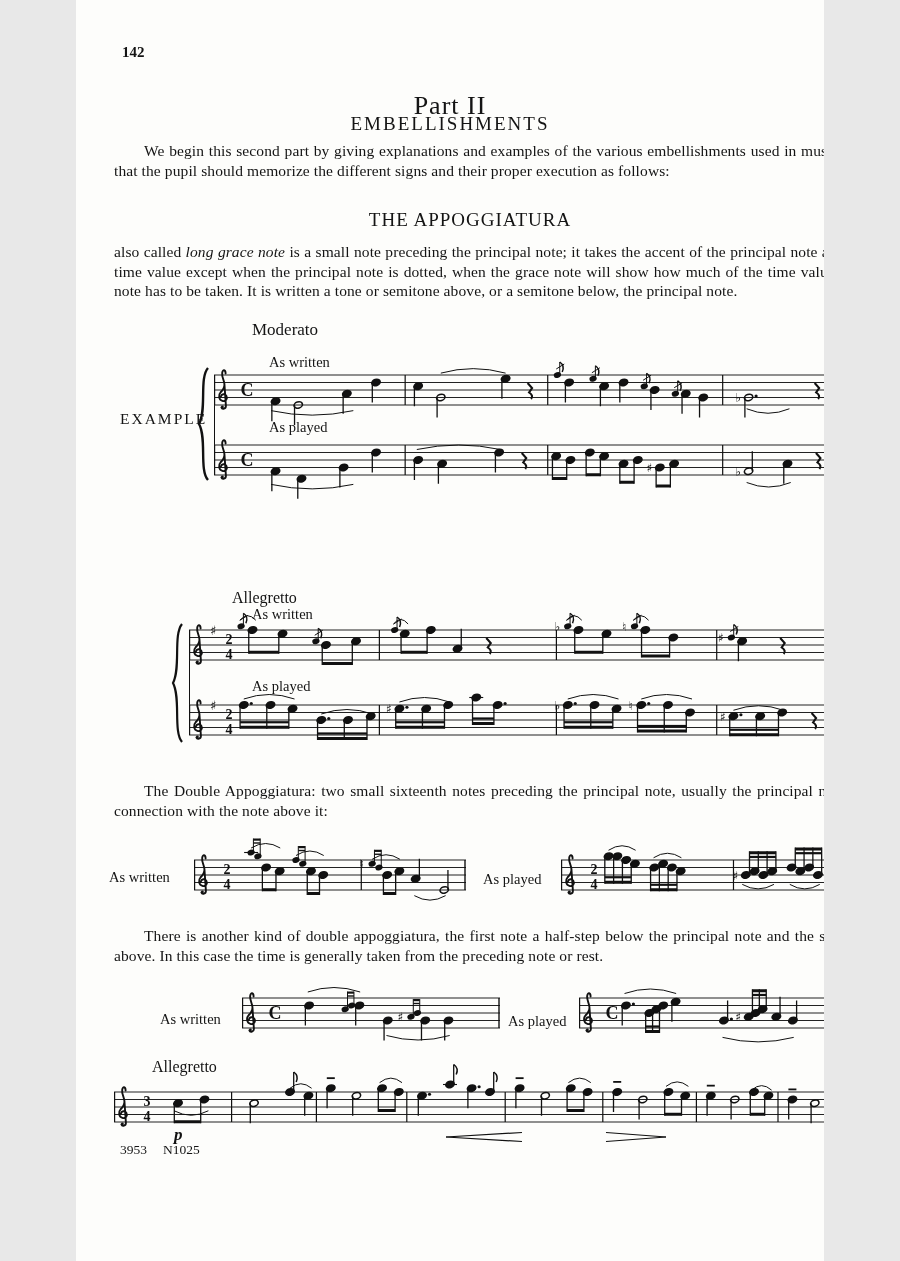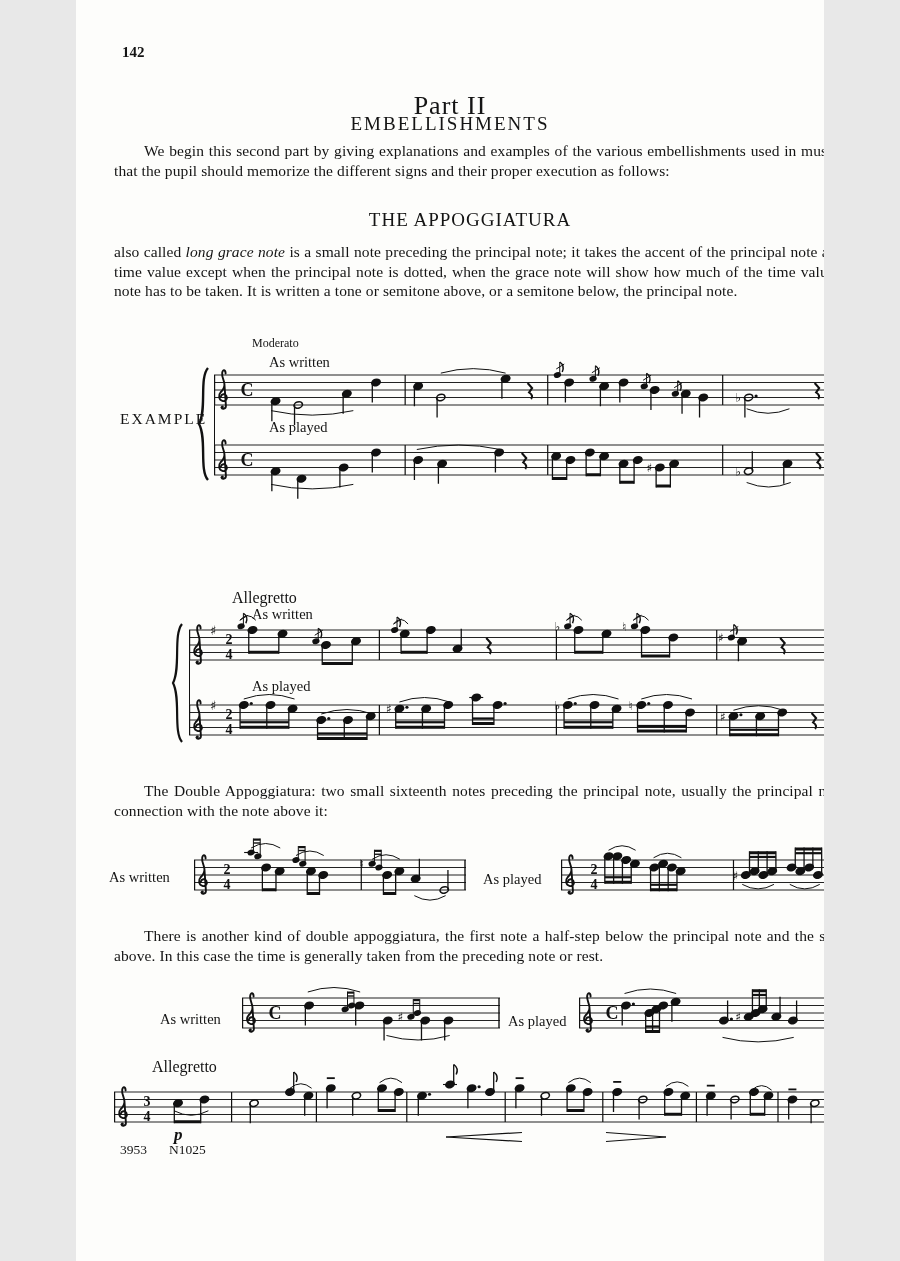--- a/index.html
+++ b/index.html
@@ -34,21 +34,21 @@
   <div class="lbl pn" style="left:46px;top:44px">142</div>
   <div class="h1" style="top:58px">Part II</div>
   <div class="h2" style="top:113px">EMBELLISHMENTS</div>
 
   <p class="para ind1" style="top:141px"><span>We begin this second part by giving explanations and examples of the various embellishments used in music.  It is necessary that the pupil should memorize the different signs and their proper execution as follows:</span></p>
 
   <div class="h2 h2b" style="top:209px">THE APPOGGIATURA</div>
 
   <p class="para" style="top:242px"><span>also called </span><i>long grace note</i><span> is a small note preceding the principal note; it takes the accent of the principal note and one-half of its time value except when the principal note is dotted, when the grace note will show how much of the time value of the principal note has to be taken.  It is written a tone or semitone above, or a semitone below, the principal note.</span></p>
 
-  <div class="lbl" style="left:176px;top:336px;font-size:12px">Moderato</div>
+  <div class="lbl" style="left:176px;top:320px;font-size:17px">Moderato</div>
   <div class="lbl sm" style="left:193px;top:354px">As written</div>
   <div class="lbl ex" style="left:44px;top:410px">EXAMPLE</div>
   <div class="lbl sm" style="left:193px;top:419px">As played</div>
 
   <svg class="brace" style="left:119px;top:366px" width="18" height="116">
     <path d="M13 2 C4 12 12 44 4 58 C12 72 4 104 13 114" fill="none" stroke="#111" stroke-width="2.4"></path>
   </svg>
   <div class="vline" style="left:137.5px;top:375px;height:100px"></div>
   <div class="sys" style="left: 133px; top: 343px;"><svg width="661" height="112">
         <line x1="5" y1="32" x2="653" y2="32" stroke="#222" stroke-width="1.1"></line>
@@ -696,15 +696,15 @@
         <path d="M557 26.375 Q 568.2 17.375 579.4 26.375" fill="none" stroke="#111" stroke-width="1"></path>
         <path d="M642.6 30.125 Q 652.5999999999999 21.125 662.5999999999999 30.125" fill="none" stroke="#111" stroke-width="1"></path>
         <path d="M758.5999999999999 33.875 Q 773.8 24.875 789 33.875" fill="none" stroke="#111" stroke-width="1"></path>
         <line x1="337" y1="77" x2="413" y2="72.5" stroke="#111" stroke-width="1.2"></line>
         <line x1="337" y1="77" x2="413" y2="81.5" stroke="#111" stroke-width="1.2"></line>
         <line x1="497" y1="72.5" x2="557" y2="77" stroke="#111" stroke-width="1.2"></line>
         <line x1="497" y1="81.5" x2="557" y2="77" stroke="#111" stroke-width="1.2"></line>
         <text x="65" y="80" class="dyn">p</text>
       </svg></div>
 
-  <div class="lbl footer" style="left:44px;top:1142px"><span>3953</span><span style="margin-left:22px">N1025</span></div>
+  <div class="lbl footer" style="left:44px;top:1142px"><span>3953</span><span style="margin-left:16px">N1025</span></div>
 
 </div>
 
 </body></html>

